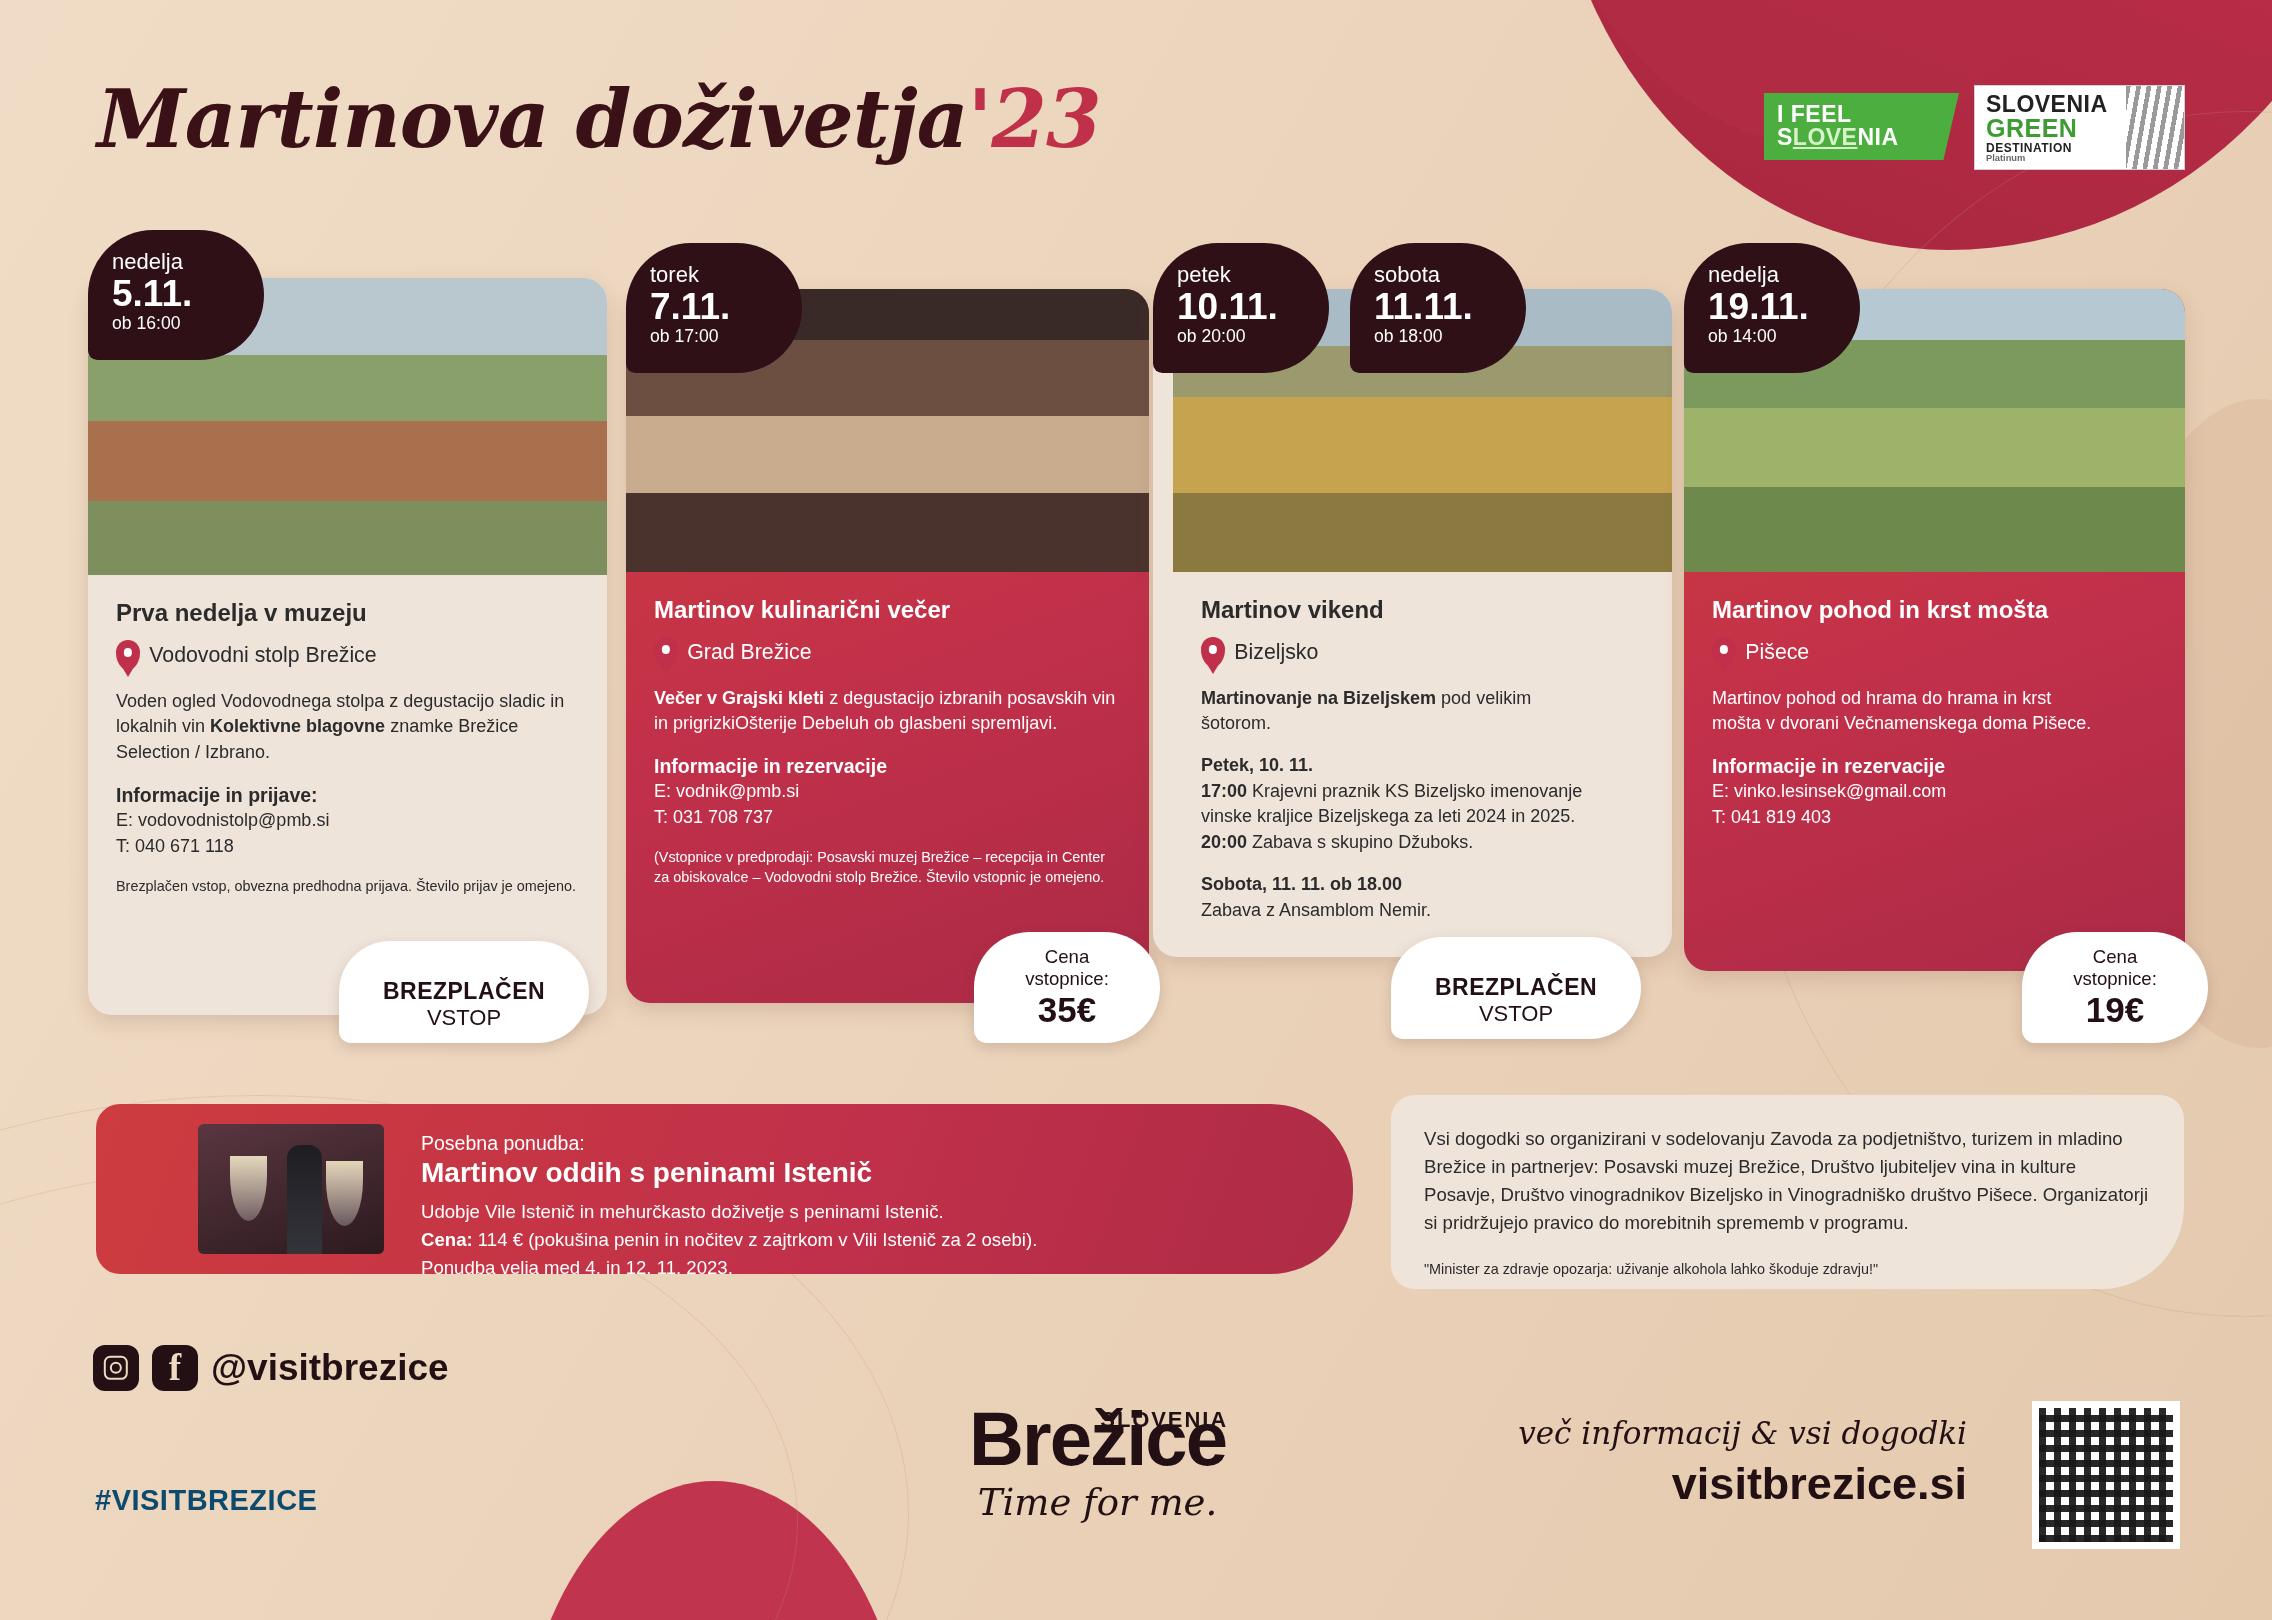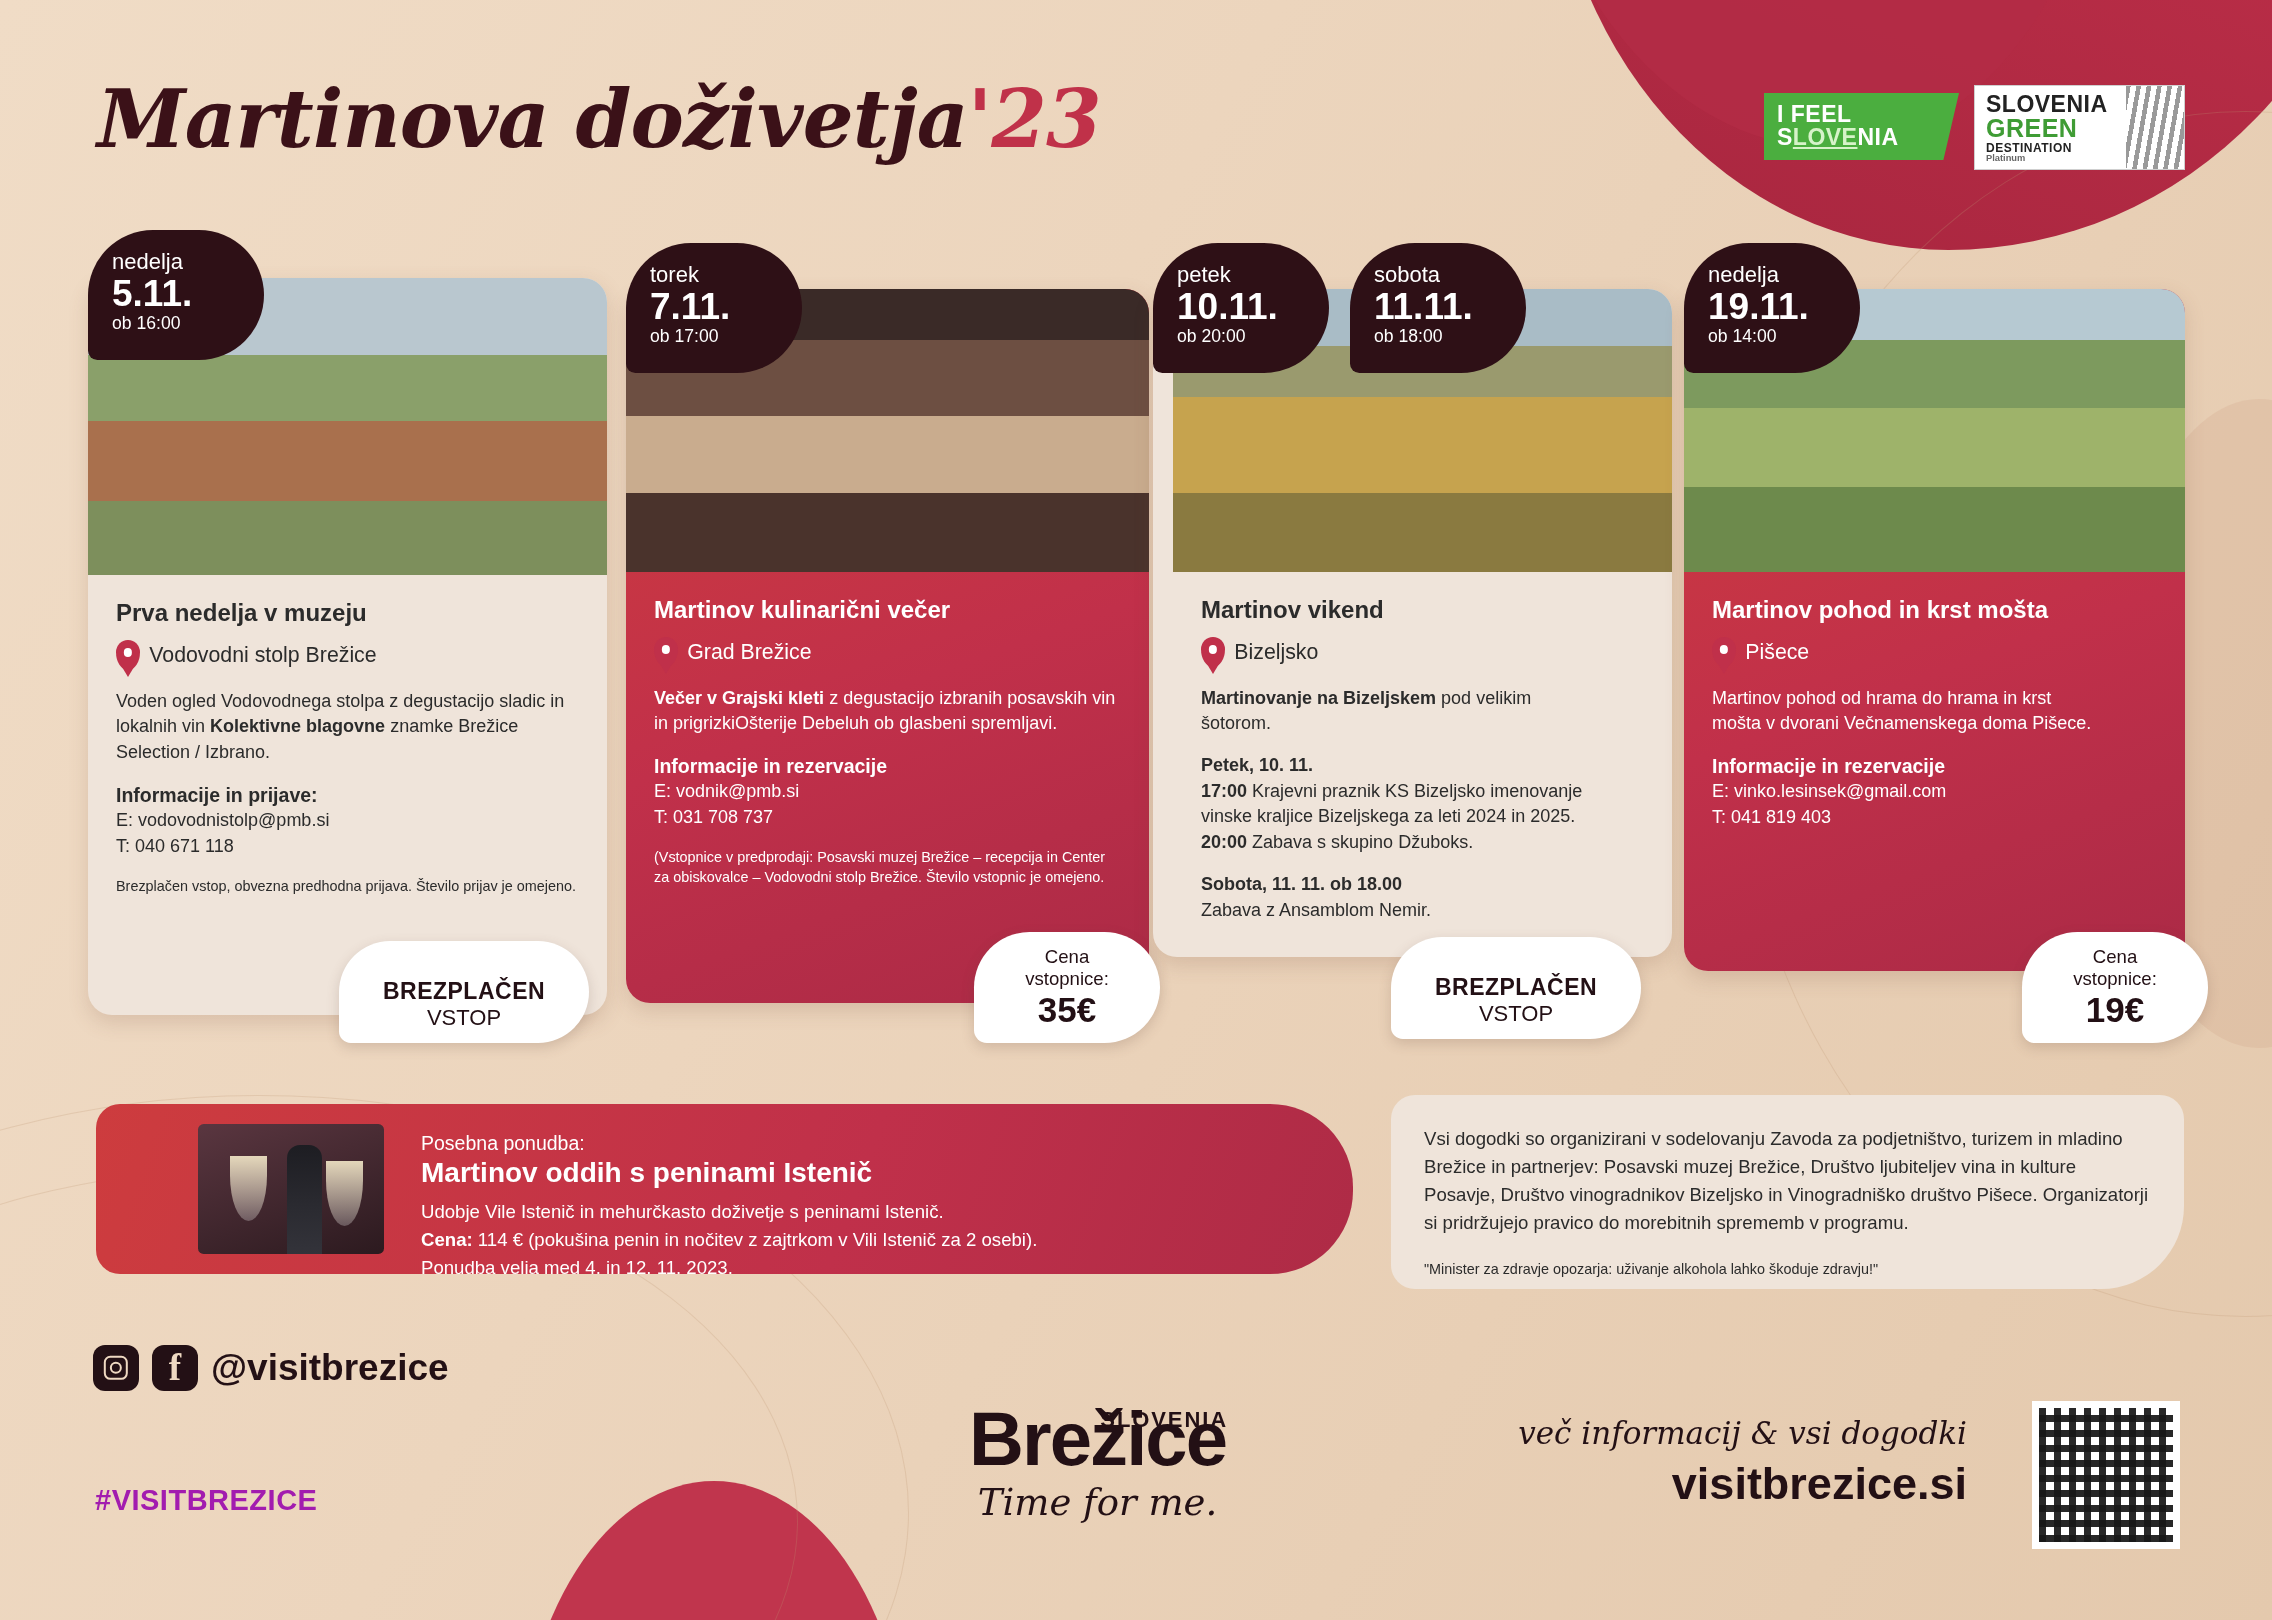--- a/index.html
+++ b/index.html
@@ -246,21 +246,21 @@
     content:""; position:absolute; left:50%; top:50%; transform:translate(-50%,-50%);
     width: 8.3px; height: 8.3px; border: 2.8px solid #efd9c2; border-radius: 50%; z-index:2;
   }
   .ico.fb::after {
     content:"f"; position:absolute; left:50%; top:48%; transform:translate(-50%,-50%);
     font-family:"Liberation Serif", serif; font-weight: bold; font-size: 37px; color:#efd9c2;
   }
   .handle { font-size: 37px; font-weight: bold; color:#231015; }
   .hashtag {
     position: absolute; left: 95px; top: 1484px;
-    font-size: 29px; font-weight: bold; color: #a21caf; letter-spacing: 0.5px;
+    font-size: 29px; font-weight: bold; color: #0c4a6e; letter-spacing: 0.5px;
   }
   .brand {
     position: absolute; left: 969px; top: 1401px; text-align: center; color: #231015;
   }
   .brand .b1 { font-size: 76px; font-weight: bold; letter-spacing: -1.9px; line-height:1; }
   .brand .sl { position: absolute; right: -1.9px; top: 5.6px; font-size: 22px; font-weight: bold; letter-spacing: 1.9px;}
   .brand .b2 { font-family: "DejaVu Serif", serif; font-style: italic; font-size: 37px; margin-top: 3.7px; }
   .more {
     position: absolute; right: 306px; top: 1415px; text-align: right; color: #231015;
   }

